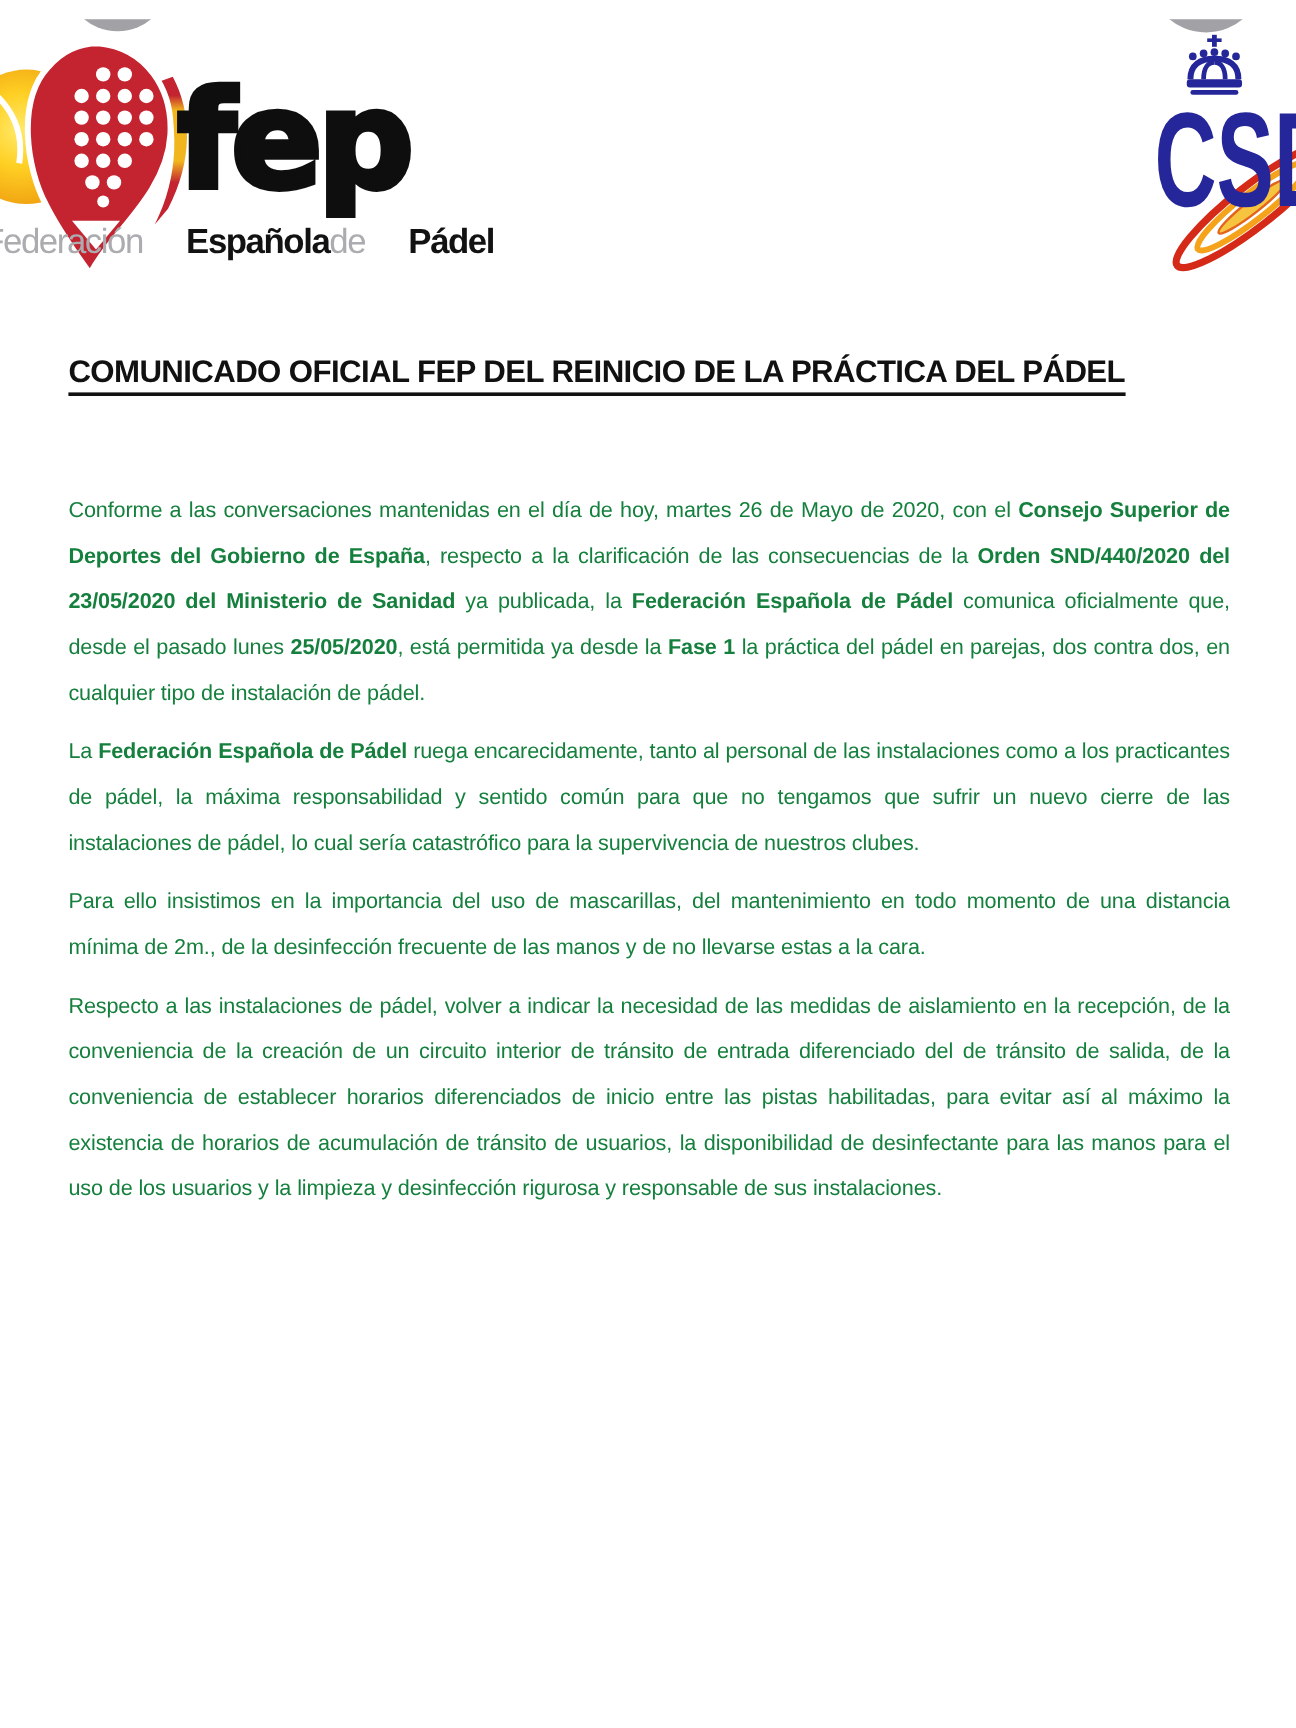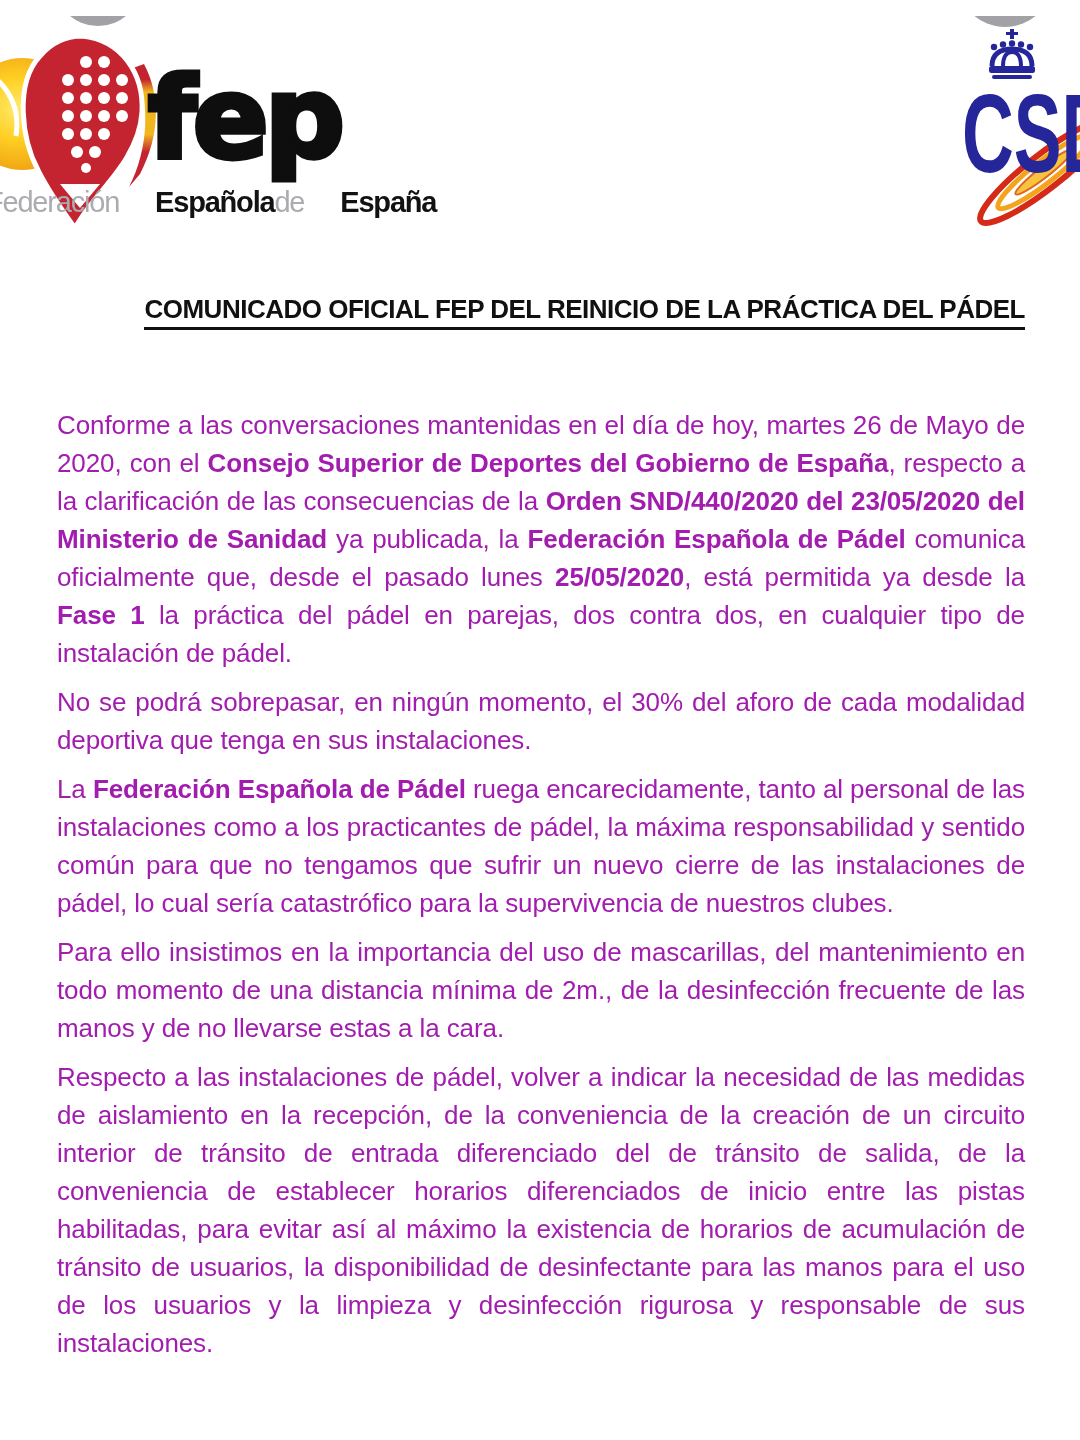--- a/index.html
+++ b/index.html
@@ -53,39 +53,39 @@
   .csd-logo {
     position: absolute; left: 932px; top: 8px;
     width: 148px; height: 205px;
     overflow: hidden;
   }
 
   
   .doc-title {
     position: absolute; left: 57px; right: 55px; top: 278px;
     margin: 0;
-    text-align: right;
+    text-align: left;
     font-size: 26px;
     font-weight: bold;
     letter-spacing: -0.5px;
     color: #111111;
   }
   .doc-title .title-underline {
     border-bottom: 3px solid #111111;
     padding-bottom: 3px;
   }
   .paragraphs {
     position: absolute; left: 57px; right: 55px; top: 390px;
   }
   .paragraphs p {
     margin: 0 0 11px 0;
-    font-size: 26px;
+    font-size: 18px;
     line-height: 38px;
     text-align: justify;
-    color: #a21caf;
+    color: #15803d;
     letter-spacing: -0.1px;
   }
   .paragraphs p .b, .paragraphs p .seg-b { font-weight: bold; }
 
   .bottom-bar {
     position: absolute; left: 0; right: 0; bottom: 0;
     height: 8px;
     background: #6d6d72;
   }
 </style>
@@ -144,21 +144,21 @@
             <circle cx="104" cy="102" r="6"></circle>
             <circle cx="122" cy="102" r="6"></circle>
           <circle cx="95" cy="120" r="6"></circle>
             <circle cx="113" cy="120" r="6"></circle>
           <circle cx="104" cy="136" r="5"></circle>
         </g>
 
         <polygon points="78,152 118,152 98,176" fill="#ffffff"></polygon>
       </svg>
       <div class="fep-word">fep</div>
-      <div class="fep-sub"><span>Federación</span><span class="b">Española</span><span>de</span><span class="b">España</span></div>
+      <div class="fep-sub"><span>Federación</span><span class="b">Española</span><span>de</span><span class="b">Pádel</span></div>
     </div>
 
     <div class="csd-logo">
       <svg width="175" height="205" viewBox="0 0 175 205">
 
         <g transform="translate(112,148) rotate(-38)">
           <ellipse cx="0" cy="0" rx="80" ry="17" fill="none" stroke="#d52a18" stroke-width="6"></ellipse>
           <ellipse cx="0" cy="0" rx="58" ry="11" fill="none" stroke="#f4a31b" stroke-width="5"></ellipse>
           <ellipse cx="0" cy="0" rx="36" ry="5.5" fill="#f7c43f" stroke="#e2641d" stroke-width="2"></ellipse>
         </g>
@@ -182,21 +182,20 @@
       </svg>
     </div>
 
   </header>
 
   <main>
     <h1 class="doc-title"><span class="title-underline">COMUNICADO OFICIAL FEP DEL REINICIO DE LA PRÁCTICA DEL PÁDEL</span></h1>
 
     <div class="paragraphs">
         <p><span>Conforme a las conversaciones mantenidas en el día de hoy, martes 26 de Mayo de 2020, con el </span><span class="b">Consejo Superior de Deportes del Gobierno de España</span><span>, respecto a la clarificación de las consecuencias de la </span><span class="b">Orden SND/440/2020 del 23/05/2020 del Ministerio de Sanidad</span><span> ya publicada, la </span><span class="b">Federación Española de Pádel</span><span> comunica oficialmente que, desde el pasado lunes </span><span class="b">25/05/2020</span><span>, está permitida ya desde la </span><span class="b">Fase 1</span><span> la práctica del pádel en parejas, dos contra dos, en cualquier tipo de instalación de pádel.</span></p>
-        <p><span>No se podrá sobrepasar, en ningún momento, el 30% del aforo de cada modalidad deportiva que tenga en sus instalaciones.</span></p>
         <p><span>La </span><span class="b">Federación Española de Pádel</span><span> ruega encarecidamente, tanto al personal de las instalaciones como a los practicantes de pádel, la máxima responsabilidad y sentido común para que no tengamos que sufrir un nuevo cierre de las instalaciones de pádel, lo cual sería catastrófico para la supervivencia de nuestros clubes.</span></p>
         <p><span>Para ello insistimos en la importancia del uso de mascarillas, del mantenimiento en todo momento de una distancia mínima de 2m., de la desinfección frecuente de las manos y de no llevarse estas a la cara.</span></p>
         <p><span>Respecto a las instalaciones de pádel, volver a indicar la necesidad de las medidas de aislamiento en la recepción, de la conveniencia de la creación de un circuito interior de tránsito de entrada diferenciado del de tránsito de salida, de la conveniencia de establecer horarios diferenciados de inicio entre las pistas habilitadas, para evitar así al máximo la existencia de horarios de acumulación de tránsito de usuarios, la disponibilidad de desinfectante para las manos para el uso de los usuarios y la limpieza y desinfección rigurosa y responsable de sus instalaciones.</span></p>
       </div>
   </main>
 
   <div class="bottom-bar"></div>
 
 </div>
 

